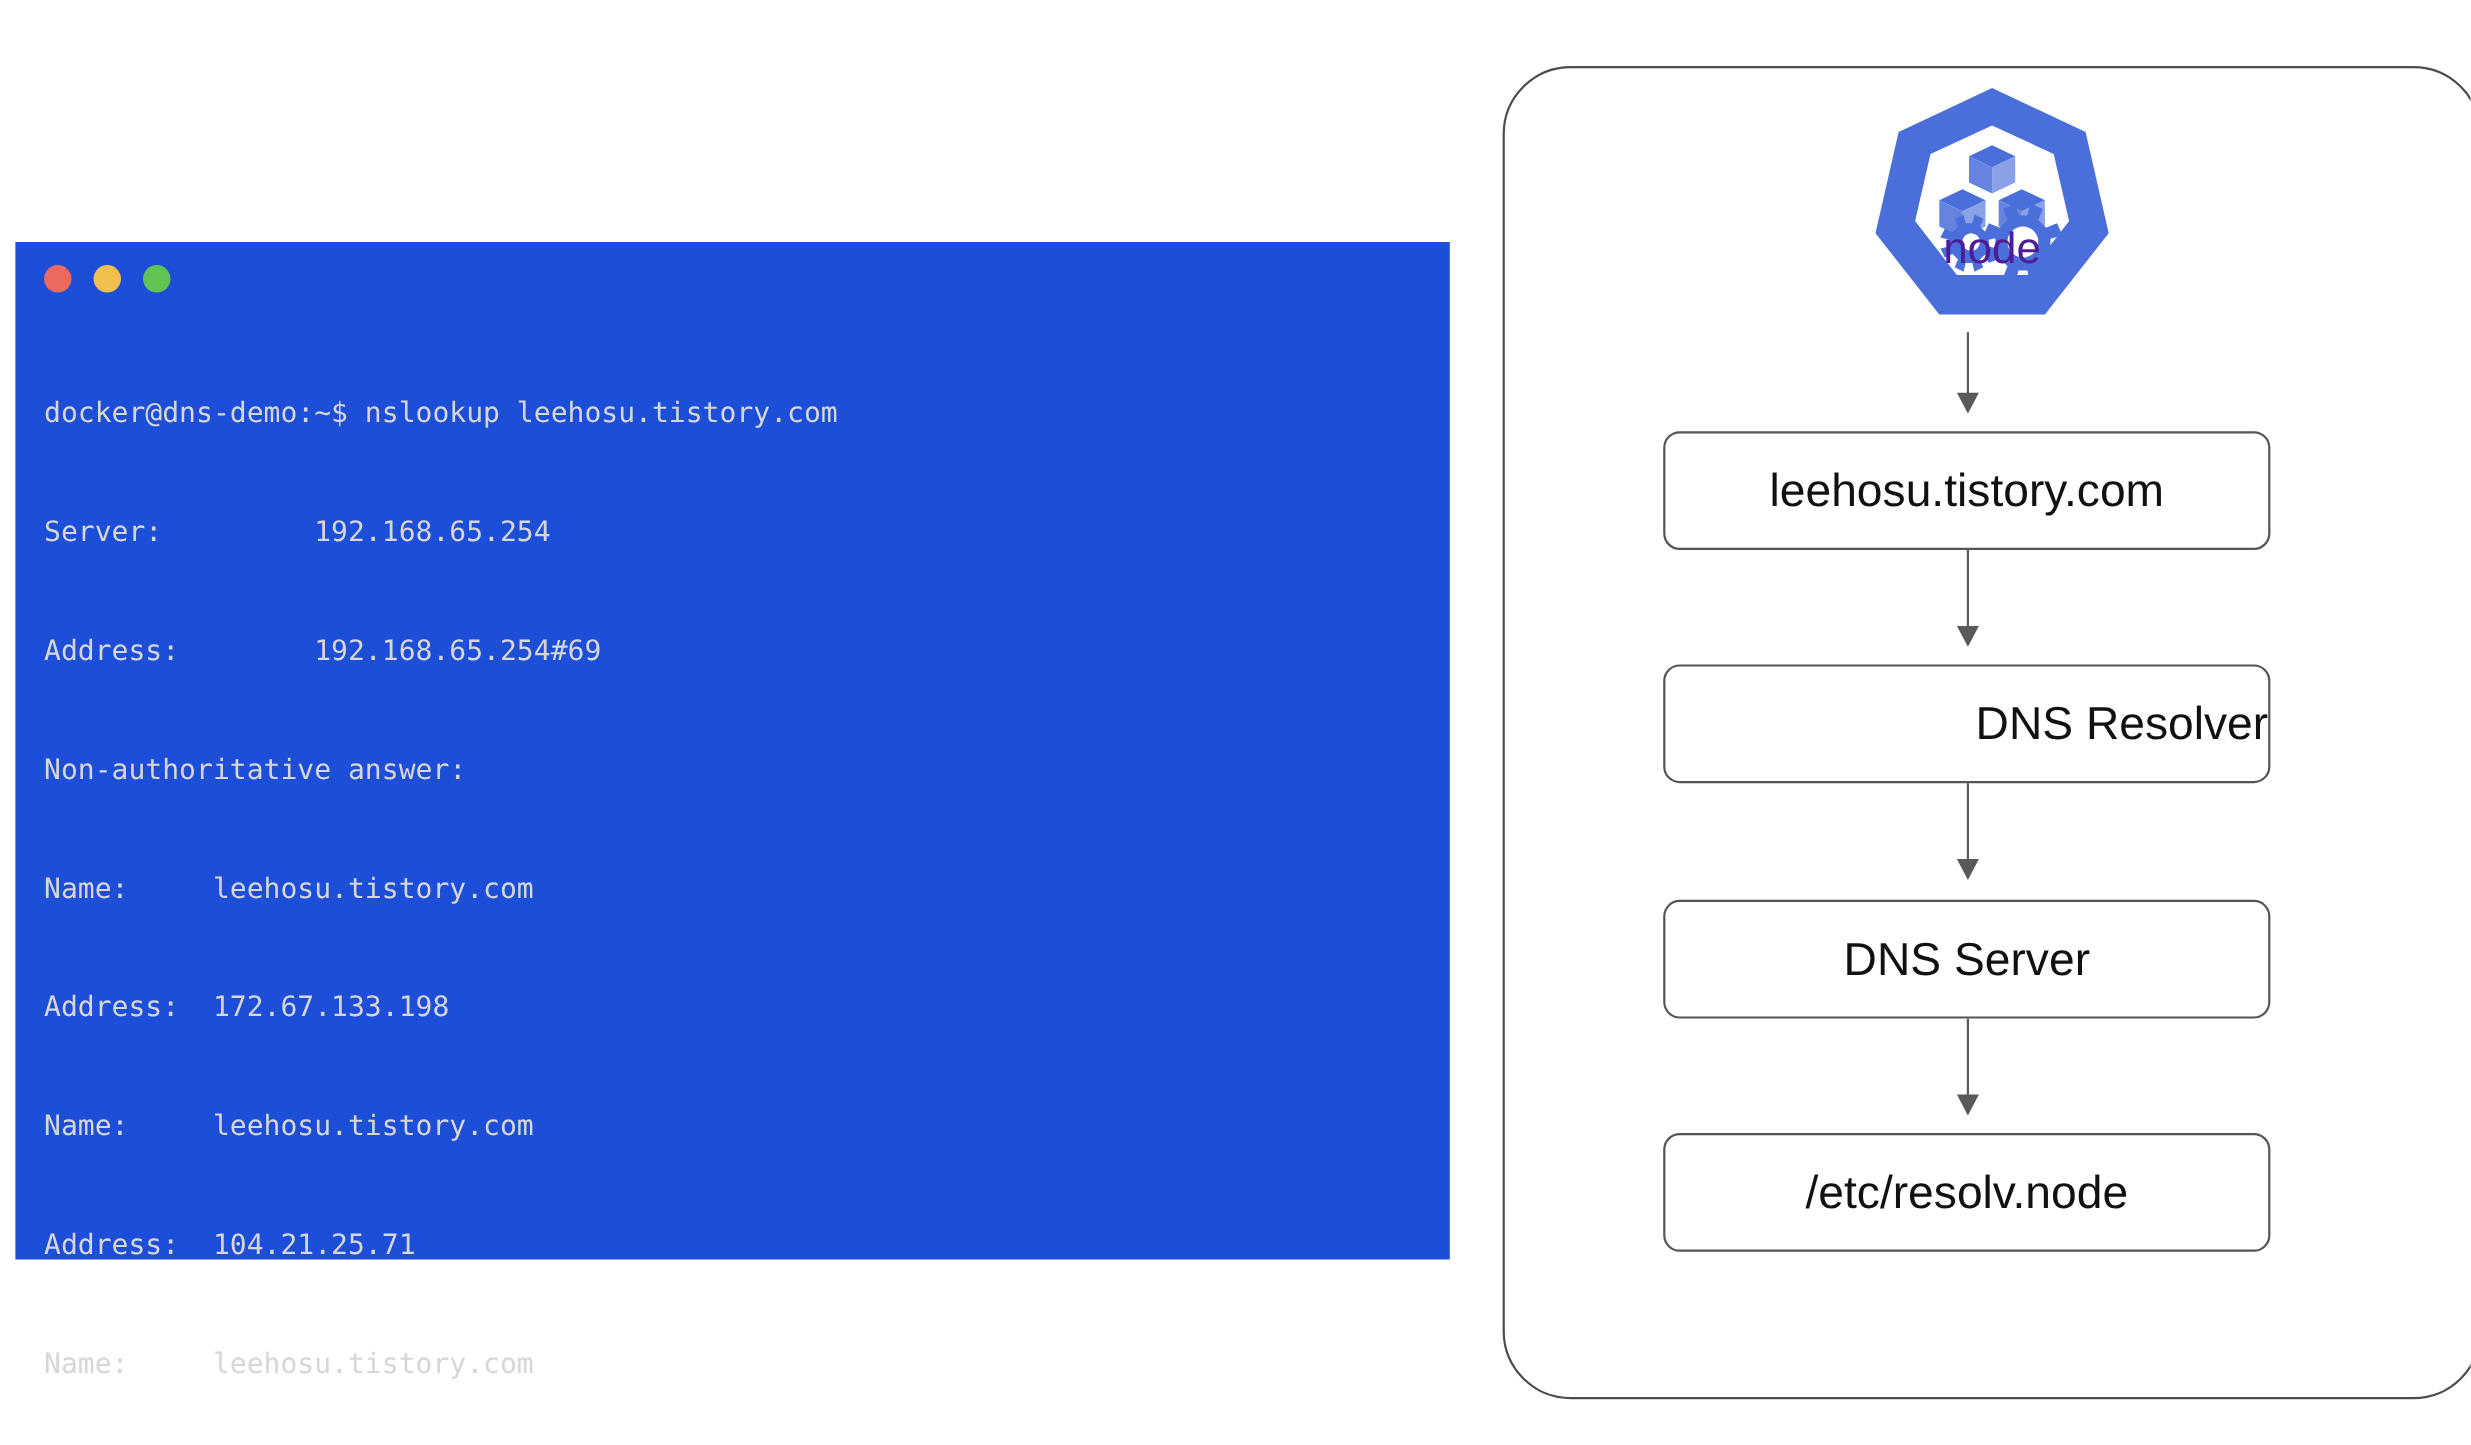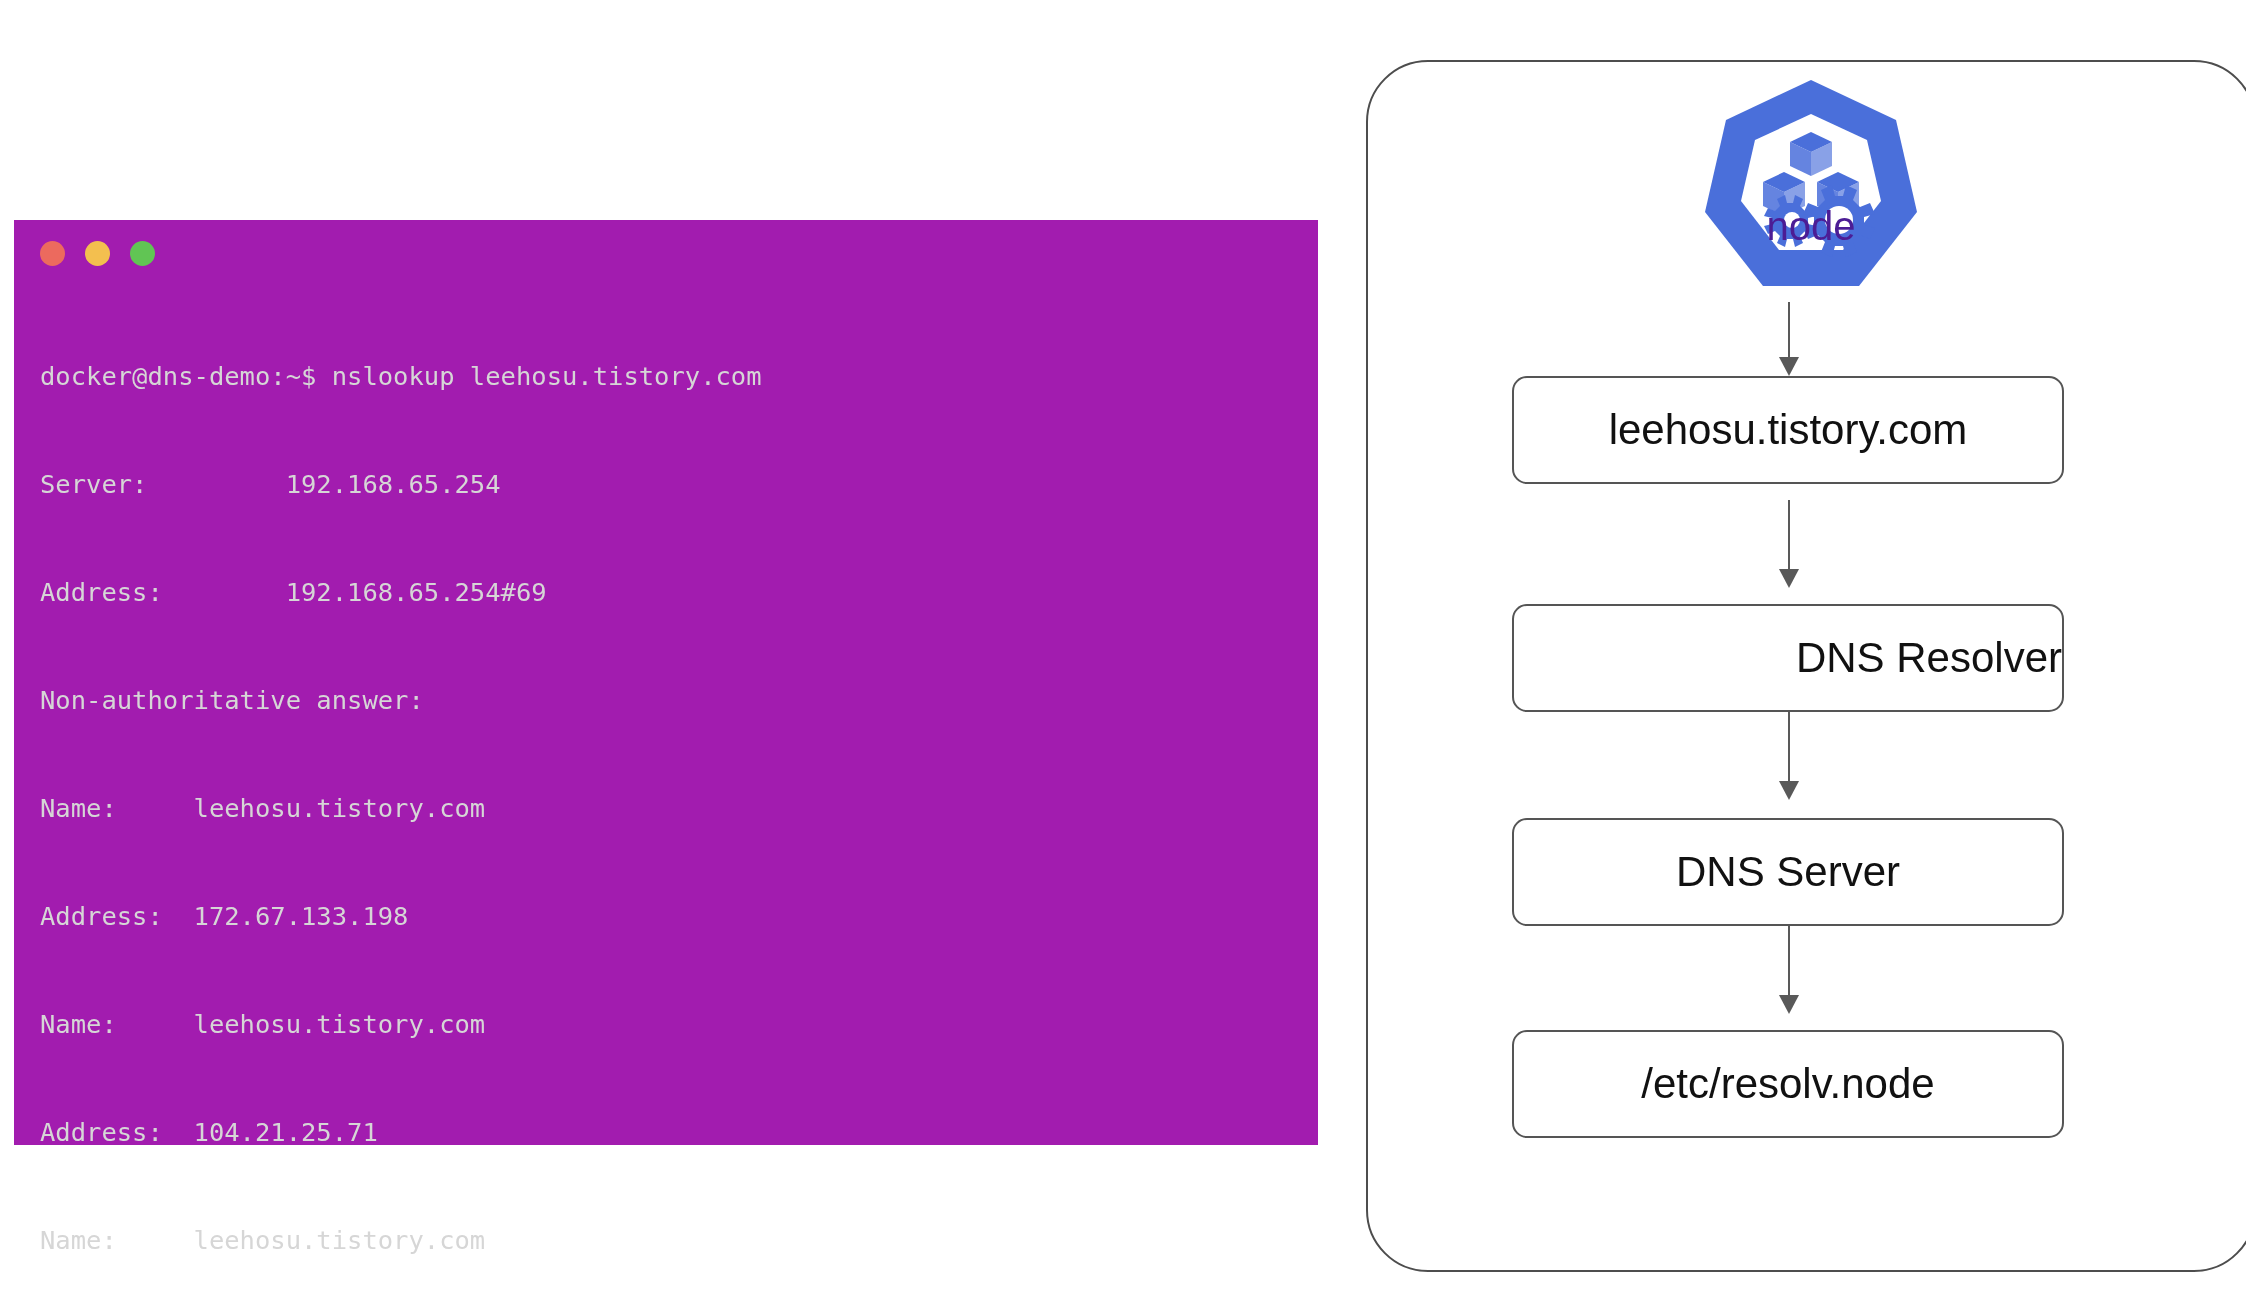--- a/index.html
+++ b/index.html
@@ -15,21 +15,21 @@
     font-family: "Liberation Sans", sans-serif;
   }
 
   
   #terminal-window {
     position: absolute;
     left: 14px;
     top: 220px;
     width: 1304px;
     height: 925px;
-    background: #a21caf;
+    background: #1d4ed8;
     box-sizing: border-box;
     padding: 0;
   }
   #terminal-titlebar {
     position: absolute;
     left: 0; top: 0;
     width: 100%;
     height: 66px;
     display: flex;
     align-items: center;
@@ -106,21 +106,21 @@
     border-radius: 15px;
     background: #ffffff;
     box-sizing: border-box;
     display: flex;
     align-items: center;
     justify-content: center;
     font-size: 42px;
     color: #111111;
     font-family: "Liberation Sans", sans-serif;
   }
-  #flow-box-0 { top: 314px; }   
+  #flow-box-0 { top: 330px; }   
   #flow-box-1 { top: 542px; justify-content: flex-end; }
   #flow-box-2 { top: 756px; }
   #flow-box-3 { top: 968px; }
 
   .flow-arrow {
     position: absolute;
     left: 420px;            
     width: 2px;
     background: #595959;
   }

